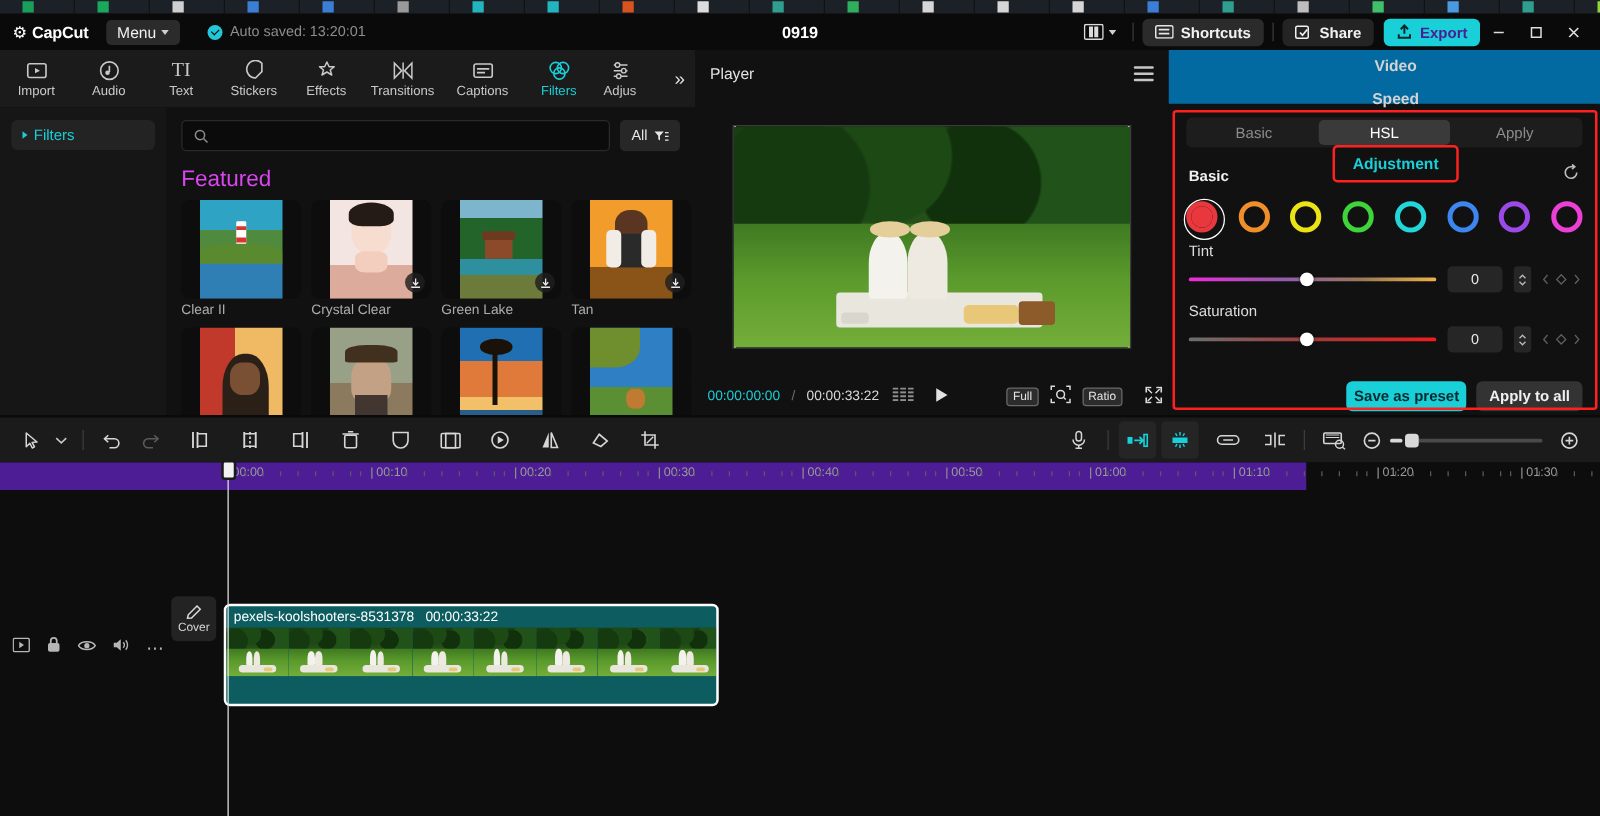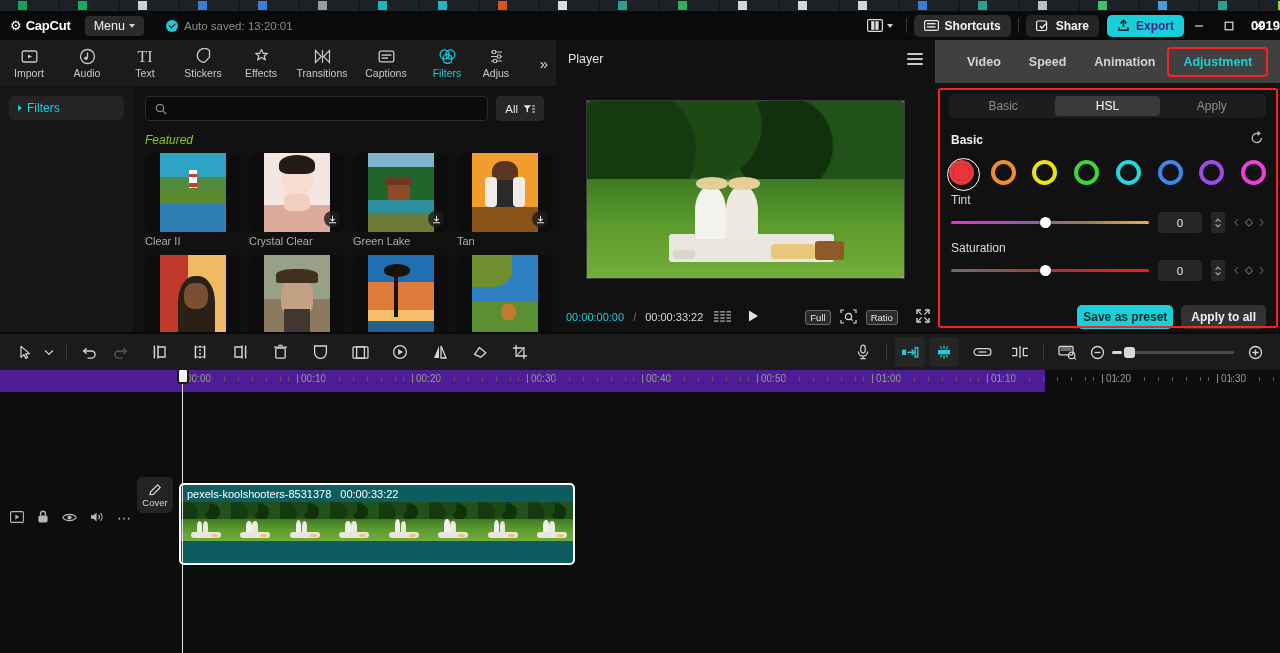--- a/index.html
+++ b/index.html
@@ -25,21 +25,21 @@
   .logo-mark { font-size:13px; color:#fff; letter-spacing:-1px; }
   .logo-text { font-size:13px; font-weight:bold; color:#fff; letter-spacing:-0.2px; }
   .menu-btn { margin-left:14px; background:#2b2b2b; border-radius:4px; padding:3px 9px;
     font-size:12.5px; color:#f0f0f0; display:flex; align-items:center; gap:4px; cursor:pointer;}
   .caret { width:0;height:0;border-left:3.5px solid transparent;border-right:3.5px solid transparent;
     border-top:4px solid #cfcfcf; display:inline-block; }
   .autosave { margin-left:22px; display:flex; align-items:center; gap:6px; font-size:11.5px; color:#8d8d8d;}
   .check-badge { width:12px;height:12px;border-radius:50%;background:#22c8d8;position:relative;}
   .check-badge::after{content:"";position:absolute;left:3px;top:3.4px;width:5px;height:2.5px;
     border-left:1.6px solid #0a0a0a;border-bottom:1.6px solid #0a0a0a;transform:rotate(-45deg);}
-  .proj-title { position:absolute; left:0; right:0; text-align:right; font-size:13px;
+  .proj-title { position:absolute; left:0; right:0; text-align:center; font-size:13px;
     font-weight:bold; color:#fff; pointer-events:none; }
   .tb-right { margin-left:auto; display:flex; align-items:center; gap:0px; padding-right:6px; }
   .layout-btn { display:flex;align-items:center;gap:4px; padding:3px 6px; cursor:pointer;}
   .sep-v { width:1px;height:15px;background:#3a3a3a;margin:0 7px; }
   .pill { background:#2b2b2b;border-radius:5px;padding:4px 10px;font-size:12px;font-weight:bold;
     color:#f2f2f2;display:flex;align-items:center;gap:6px;cursor:pointer;}
   .pill.dark { background:#242424; }
   .pill.cyan { background:#19cfd8; color:#4c1d95; }
   .winbtn { width:30px;height:28px;display:flex;align-items:center;justify-content:center;cursor:pointer;color:#ddd;}
 
@@ -62,21 +62,21 @@
     border-left:4px solid #19cfd8; }
   .lp-main { flex:1; padding:10px 12px 0 12px; position:relative; overflow:hidden; }
   .searchrow { display:flex; align-items:center; gap:8px; }
   .search { flex:1; height:25px; background:#0b0b0b; border:1px solid #2a2a2a; border-radius:4px;
     display:flex; align-items:center; gap:7px; padding:0 9px; }
   .search input { background:transparent;border:0;outline:0;color:#d8d8d8;font-size:11.5px;
     font-family:"Liberation Sans",sans-serif; width:100%;}
   .search input::placeholder{color:#707070;}
   .allbtn { height:25px; background:#272727; border-radius:4px; padding:0 9px; font-size:11.5px;
     color:#e6e6e6; display:flex; align-items:center; gap:5px; cursor:pointer;}
-  .sect-title { font-size:12px; color:#84cc16; margin:12px 0 6px 0;font-style:italic; }
+  .sect-title { font-size:18px; color:#d946ef; margin:12px 0 6px 0; }
   .grid { display:grid; grid-template-columns:repeat(4,96px); gap:8px 8px; }
   .cell { cursor:pointer; }
   .thumb { width:96px; height:79px; border-radius:7px; background:#0d0d0d; position:relative; overflow:hidden;
     display:flex; align-items:center; justify-content:center;}
   .thumb .img { width:66px; height:79px; position:relative; overflow:hidden; }
   .dl { position:absolute; right:5px; bottom:5px; width:16px; height:16px; border-radius:50%;
     background:rgba(30,30,30,.82); display:flex; align-items:center; justify-content:center;}
   .cap { font-size:11px; color:#adadad; margin-top:3px; width:96px; overflow:hidden;
     white-space:nowrap; text-overflow:ellipsis; }
 
@@ -92,21 +92,21 @@
   .p-ctrls { position:absolute; left:0; bottom:0; width:379px; height:30px; display:flex;
     align-items:center; padding:0 10px; gap:9px; font-size:11px; }
   .tc-cur { color:#19cfd8; }
   .tc-sl { color:#6d6d6d; }
   .tc-tot { color:#dadada; }
   .icobox { background:#2c2c2c; border:1px solid #6a6a6a; border-radius:3px; font-size:9.5px;
     padding:1px 4px; color:#e6e6e6; cursor:pointer; }
 
   
   .inspector { position:absolute; left:935px; top:40px; width:345px; height:292px; background:#111; }
-  .insp-tabs { height:43px; display:flex; align-items:center; gap:0; padding-left:18px; background:#404040; }
+  .insp-tabs { height:43px; display:flex; align-items:center; gap:0; padding-left:18px; background:#0369a1;flex-direction:column; }
   .itab { font-size:12.5px; font-weight:bold; color:#d3d3d3; padding:6px 14px; cursor:pointer; }
   .itab.active { color:#19cfd8; }
   .itab.boxed { outline:2px solid #ff2020; border-radius:2px; }
   .redbox { position:absolute; left:938px; top:88px; width:340px; height:240px;
     border:2px solid #ff2020; border-radius:3px; pointer-events:none; z-index:5; }
   .seg { margin:11px 14px 0 14px; height:24px; background:#1d1d1d; border-radius:5px; display:flex; padding:2px;}
   .seg div { flex:1; display:flex;align-items:center;justify-content:center;font-size:12px;
     color:#8c8c8c;border-radius:4px;cursor:pointer;}
   .seg div.on { background:#3a3a3a; color:#fff; }
   .sect-head { display:flex; align-items:center; margin:13px 16px 0 16px; }

